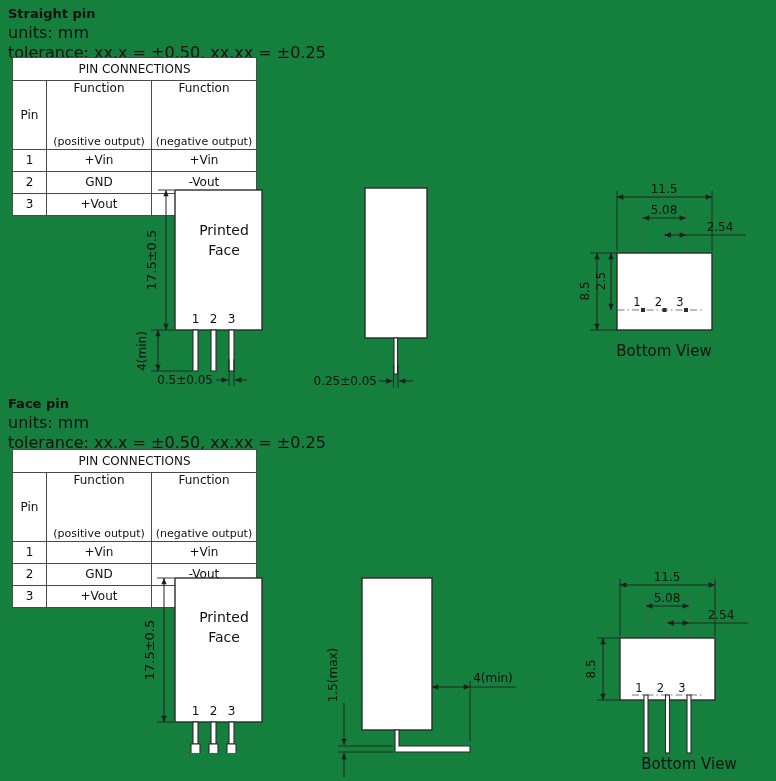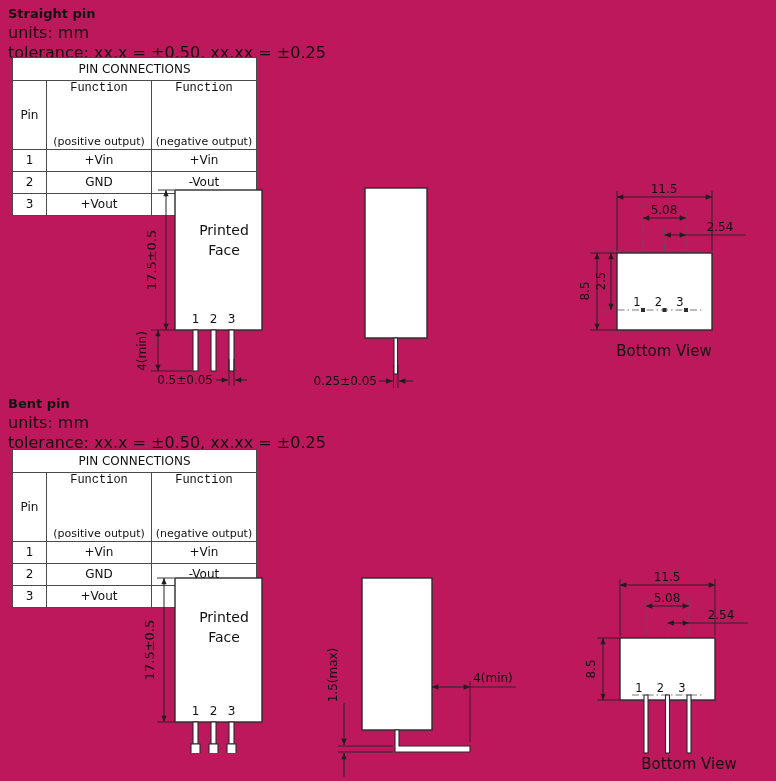--- a/index.html
+++ b/index.html
@@ -1,35 +1,35 @@
 <!DOCTYPE html>
 <html><head>
 <meta charset="utf-8">
 <style>
   html,body { margin:0; padding:0; background:#fff; }
   .page {
-    position:relative; width:776px; height:781px; background:#be185d;
+    position:relative; width:776px; height:781px; background:#15803d;
     font-family:"DejaVu Sans","Liberation Sans",sans-serif; color:#111;
     overflow:hidden;
   }
   .hdr { position:absolute; left:8px; }
   .hdr .t1 { font-weight:bold; font-size:13px; margin-bottom:2px; }
   .hdr .t2 { font-size:16px; line-height:1.27; }
 
   table.pins {
     position:absolute; left:12px; border-collapse:collapse;
     font-size:12px; background:#fff; table-layout:fixed;
   }
   table.pins td {
     border:1px solid #4a4a4a; text-align:center; padding:1px 3px;
     height:19px; overflow:hidden;
   }
   table.pins td.cap { height:20px; }
   table.pins .sub { font-size:11px; line-height:1.1;margin-top:40px; }
-  table.pins .fn { line-height:1.15;font-family:Liberation Mono, monospace; }
+  table.pins .fn { line-height:1.15; }
 
   svg { position:absolute; left:0; display:block; }
   svg text { font-family:"DejaVu Sans","Liberation Sans",sans-serif; fill:#111; }
   .outline { fill:#fff; stroke:#2b2b2b; stroke-width:1.4; }
   .thin    { fill:#fff; stroke:#2b2b2b; stroke-width:1.1; }
   .solid   { fill:#2b2b2b; stroke:none; }
   .dim     { stroke:#222; stroke-width:1; fill:none; }
   .ext     { stroke:#222; stroke-width:0.9; fill:none; }
   .cl      { stroke:#555; stroke-width:0.8; fill:none; stroke-dasharray:7 3 1.5 3; }
 </style>
@@ -159,21 +159,21 @@
       <line class="dim" x1="597" y1="78" x2="597" y2="155" marker-start="url(#ah1)" marker-end="url(#ah1)"></line>
       <text transform="translate(589,116) rotate(-90)" font-size="12" text-anchor="middle">8.5</text>
 
       <line class="dim" x1="611" y1="78" x2="611" y2="135" marker-start="url(#ah1)" marker-end="url(#ah1)"></line>
       <text transform="translate(605,106) rotate(-90)" font-size="11.5" text-anchor="middle">2.5</text>
       <text x="664" y="181" font-size="15" text-anchor="middle">Bottom View</text>
     </g>
   </svg>
 
   <div class="hdr" style="top:396px">
-    <div class="t1">Bent pin</div>
+    <div class="t1">Face pin</div>
     <div class="t2">units: mm</div>
     <div class="t2">tolerance: xx.x = ±0.50, xx.xx = ±0.25</div>
   </div>
 
   <table class="pins" style="top:449px">
     <colgroup>
         <col style="width:34px">
         <col style="width:105px">
         <col style="width:105px">
       </colgroup>

